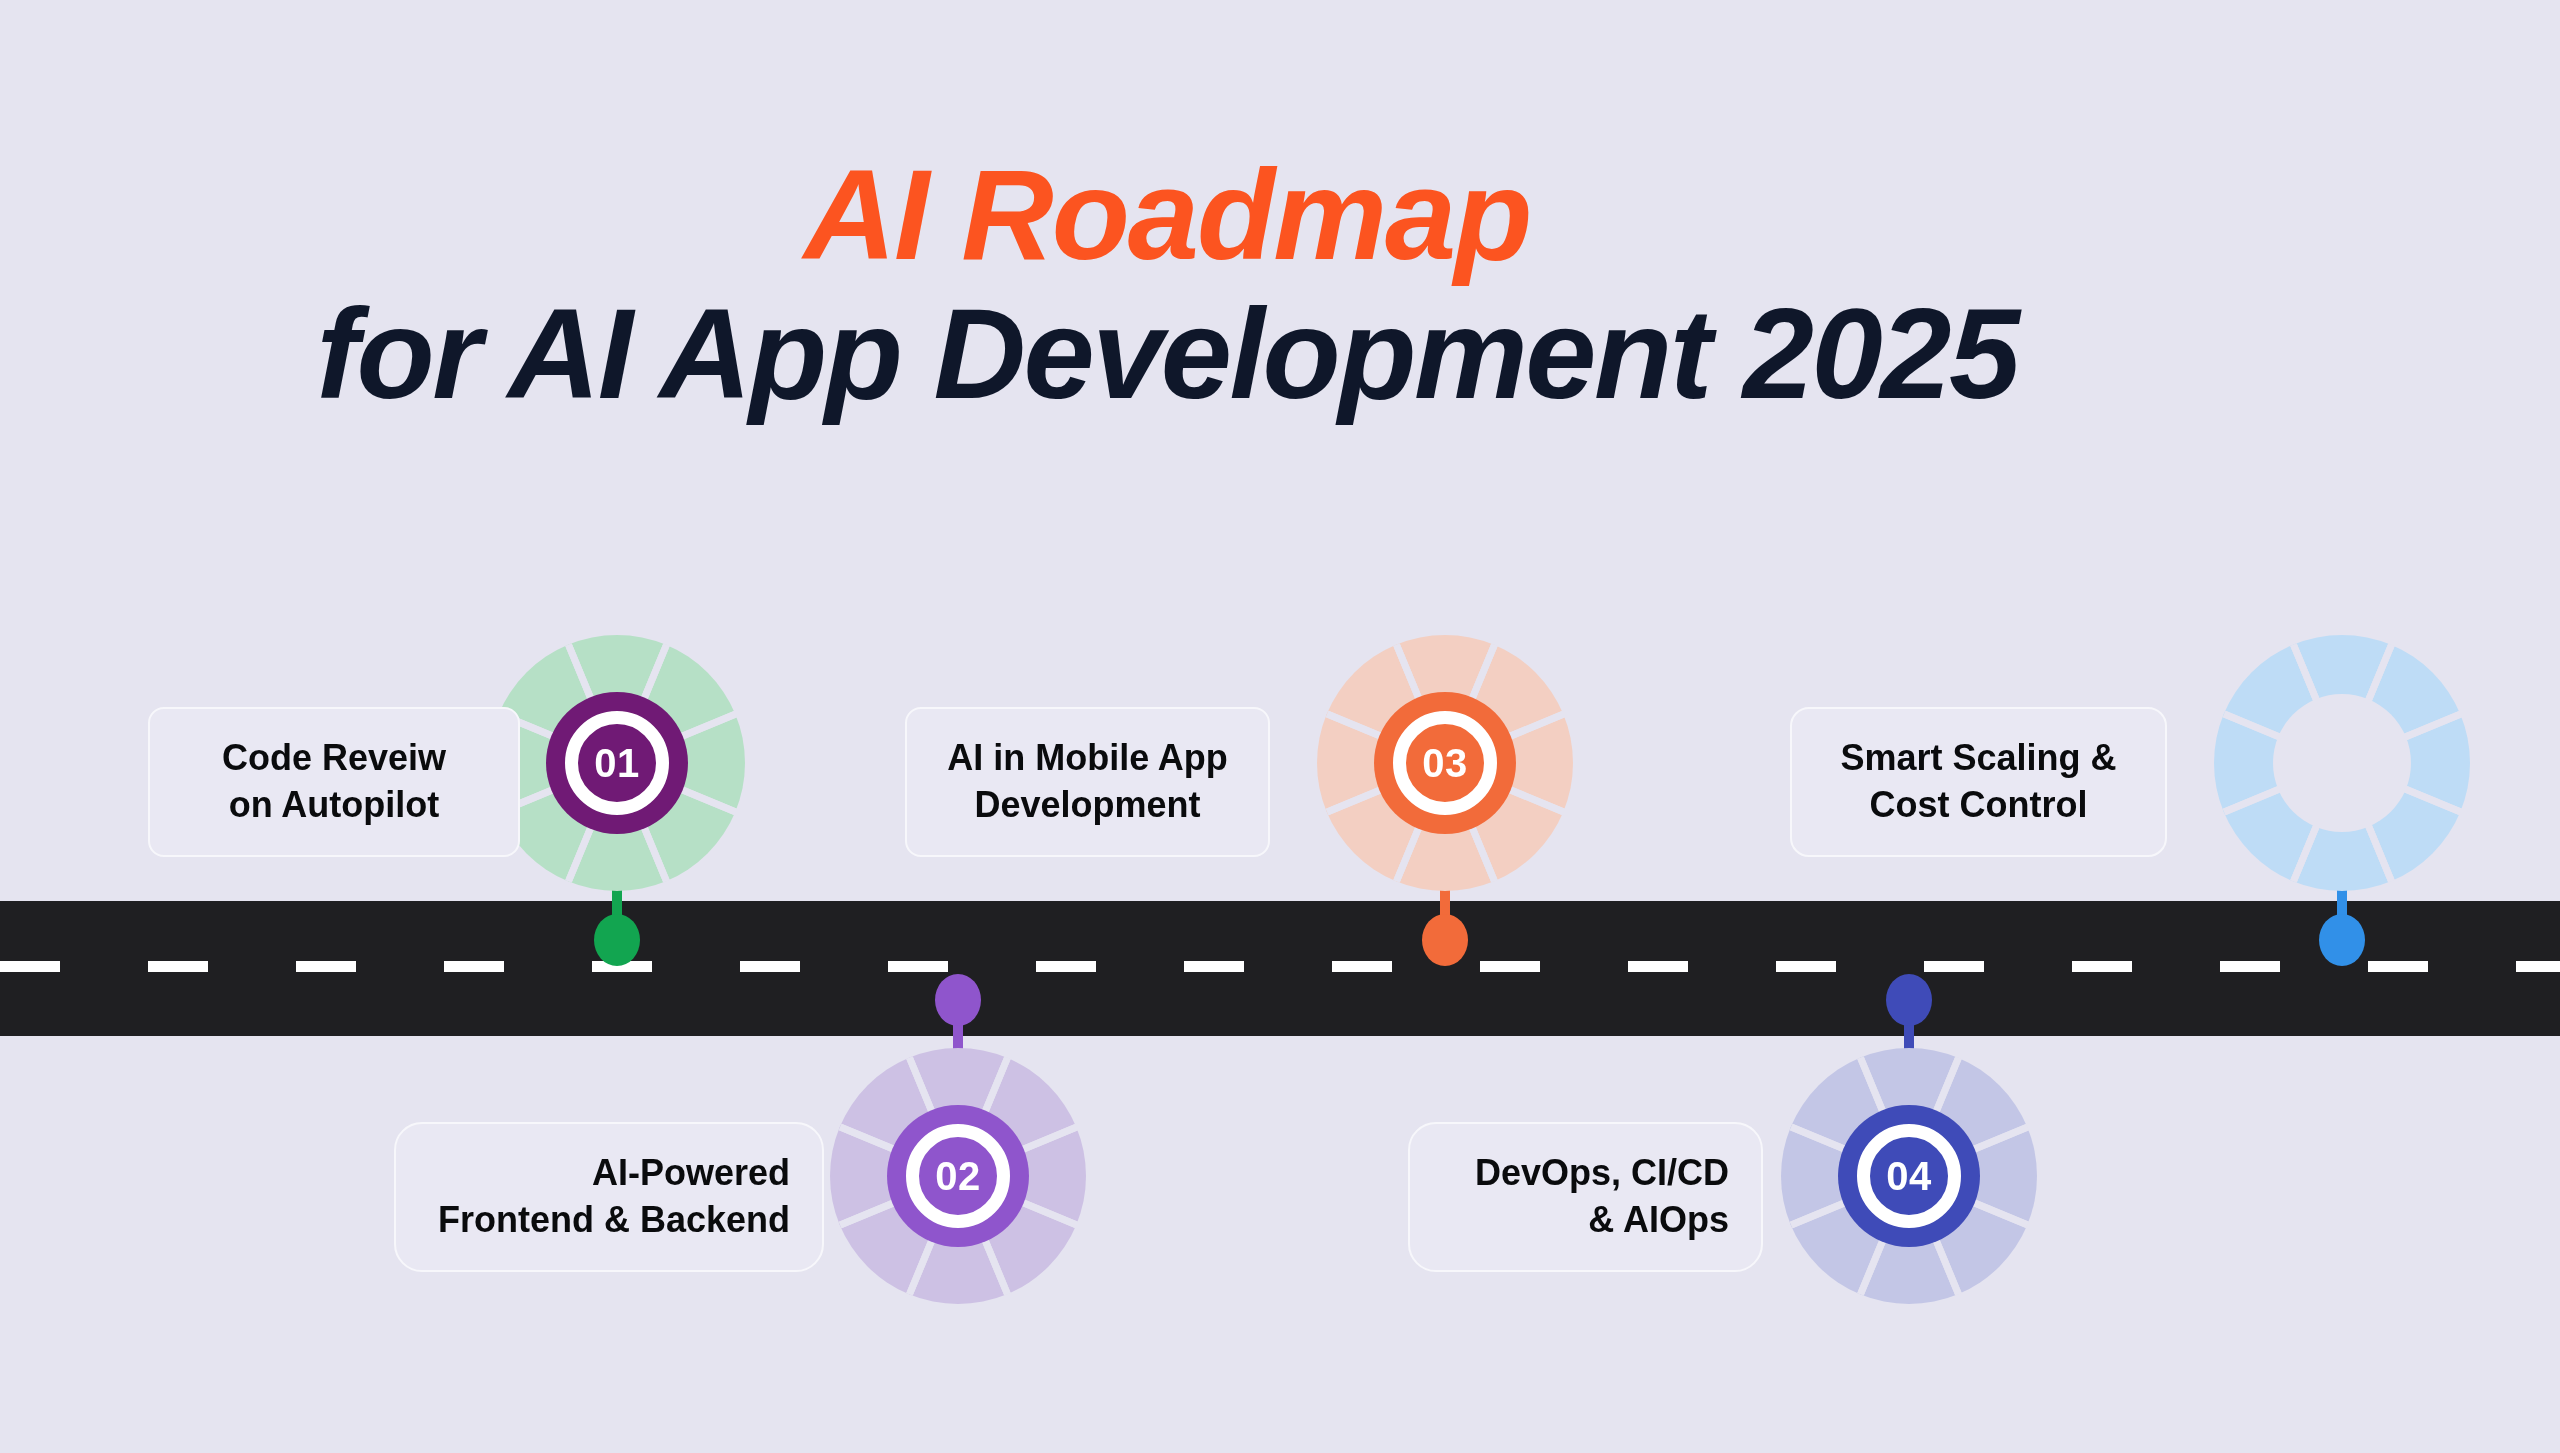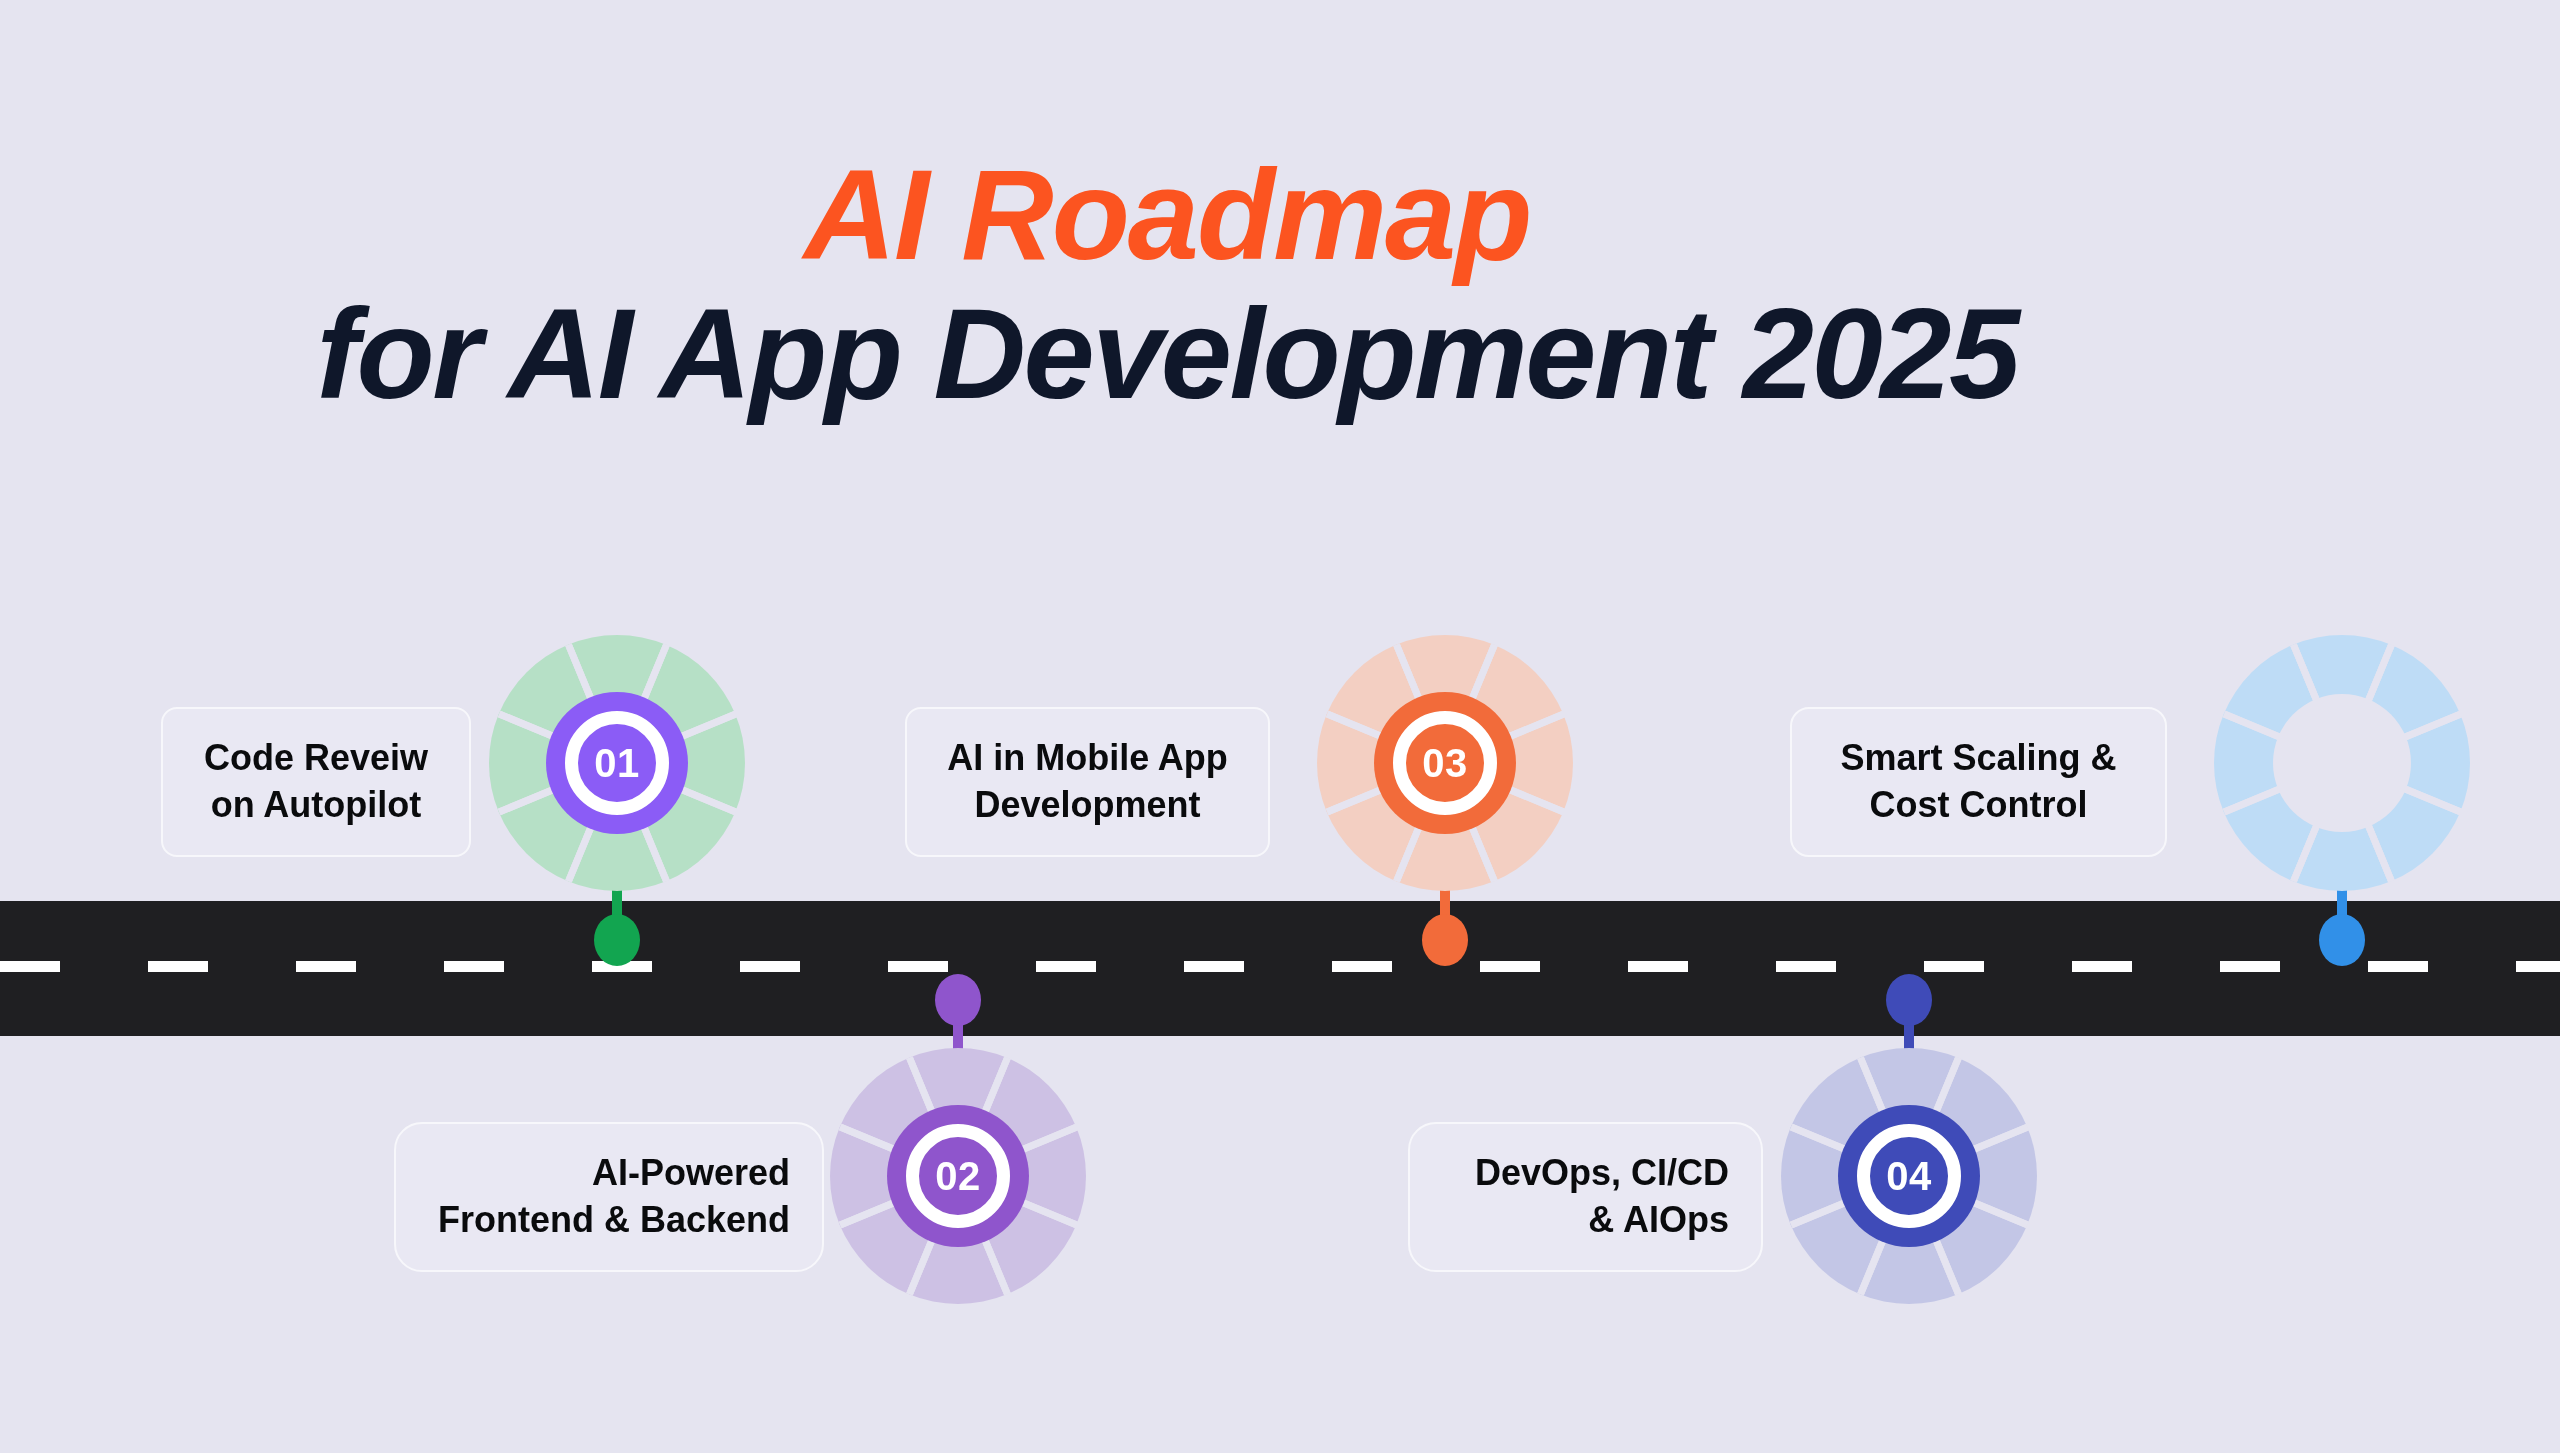--- a/index.html
+++ b/index.html
@@ -117,27 +117,27 @@
             <div class="ring-gap" style="transform: rotate(22.5deg);"></div>
             <div class="ring-gap" style="transform: rotate(67.5deg);"></div>
             <div class="ring-gap" style="transform: rotate(112.5deg);"></div>
             <div class="ring-gap" style="transform: rotate(157.5deg);"></div>
             <div class="ring-gap" style="transform: rotate(202.5deg);"></div>
             <div class="ring-gap" style="transform: rotate(247.5deg);"></div>
             <div class="ring-gap" style="transform: rotate(292.5deg);"></div>
             <div class="ring-gap" style="transform: rotate(337.5deg);"></div>
             <div class="ring-hole"></div>
           </div>
-          <div class="disc" style="background: #8b5cf6;">
+          <div class="disc" style="background: #701a75;">
             <div class="disc-ring"></div>
             <div class="disc-num">01</div>
           </div>
         </div>
       </div>
-      <div class="card left" style="left: 161px; top: 707px; width: 310px;">Code Reveiw
+      <div class="card left" style="left: 148px; top: 707px; width: 372px;">Code Reveiw
 on Autopilot</div>
       <div class="milestone" style="left: 958px;">
         <div class="stem" style="top: 1000px; height: 176px; background: rgb(143, 85, 204);"></div>
         <div class="stem-dot" style="top: 974px; background: rgb(143, 85, 204);"></div>
         <div class="ring-wrap" style="top: 1048px;">
           <div class="ring-outer" style="background: rgb(205, 193, 228);">
             <div class="ring-gap" style="transform: rotate(22.5deg);"></div>
             <div class="ring-gap" style="transform: rotate(67.5deg);"></div>
             <div class="ring-gap" style="transform: rotate(112.5deg);"></div>
             <div class="ring-gap" style="transform: rotate(157.5deg);"></div>

